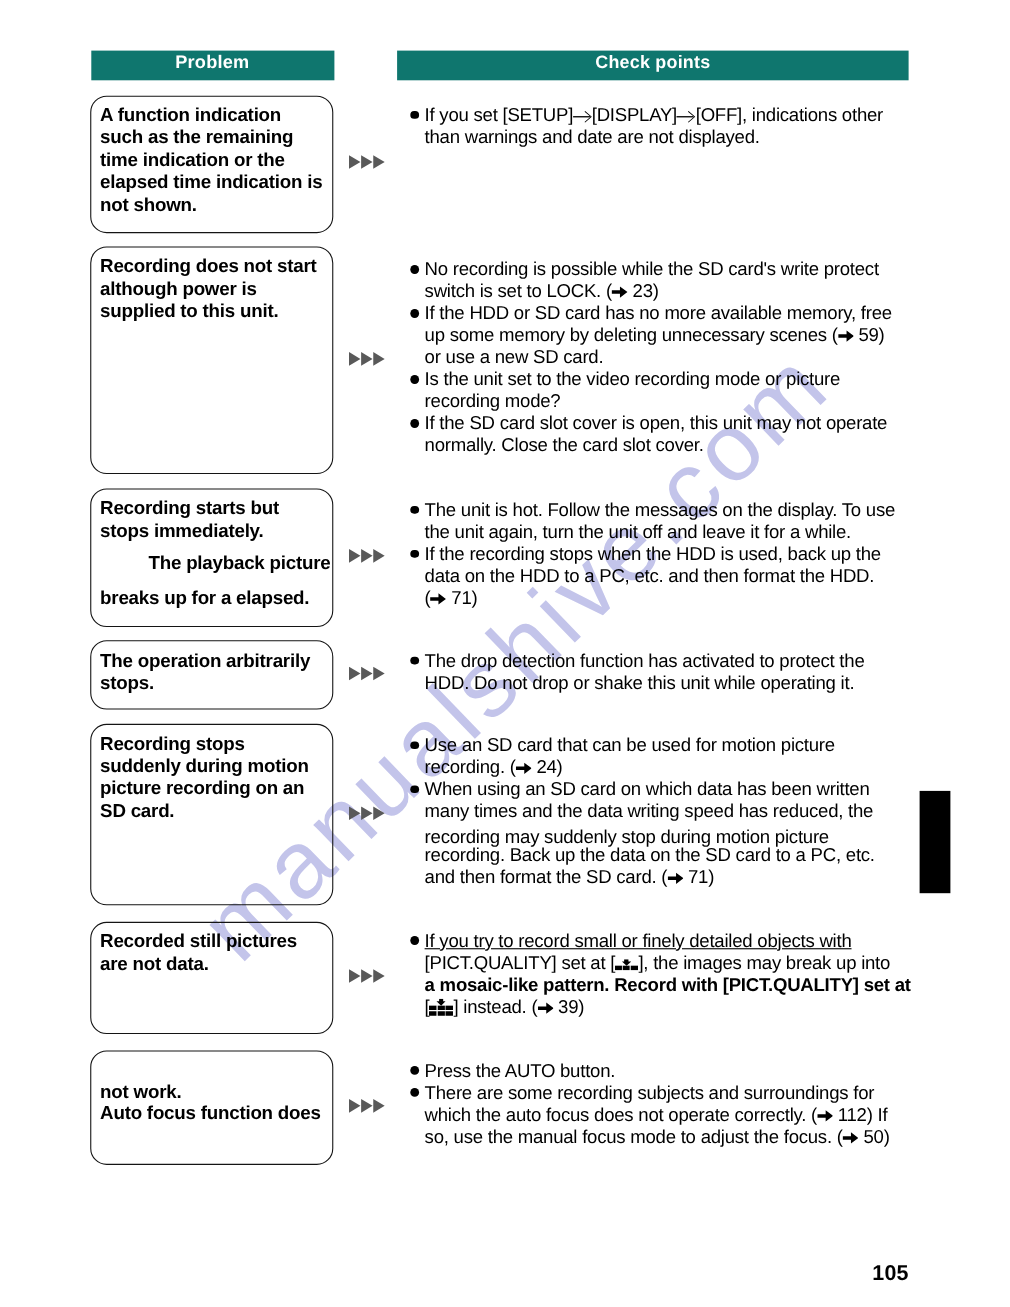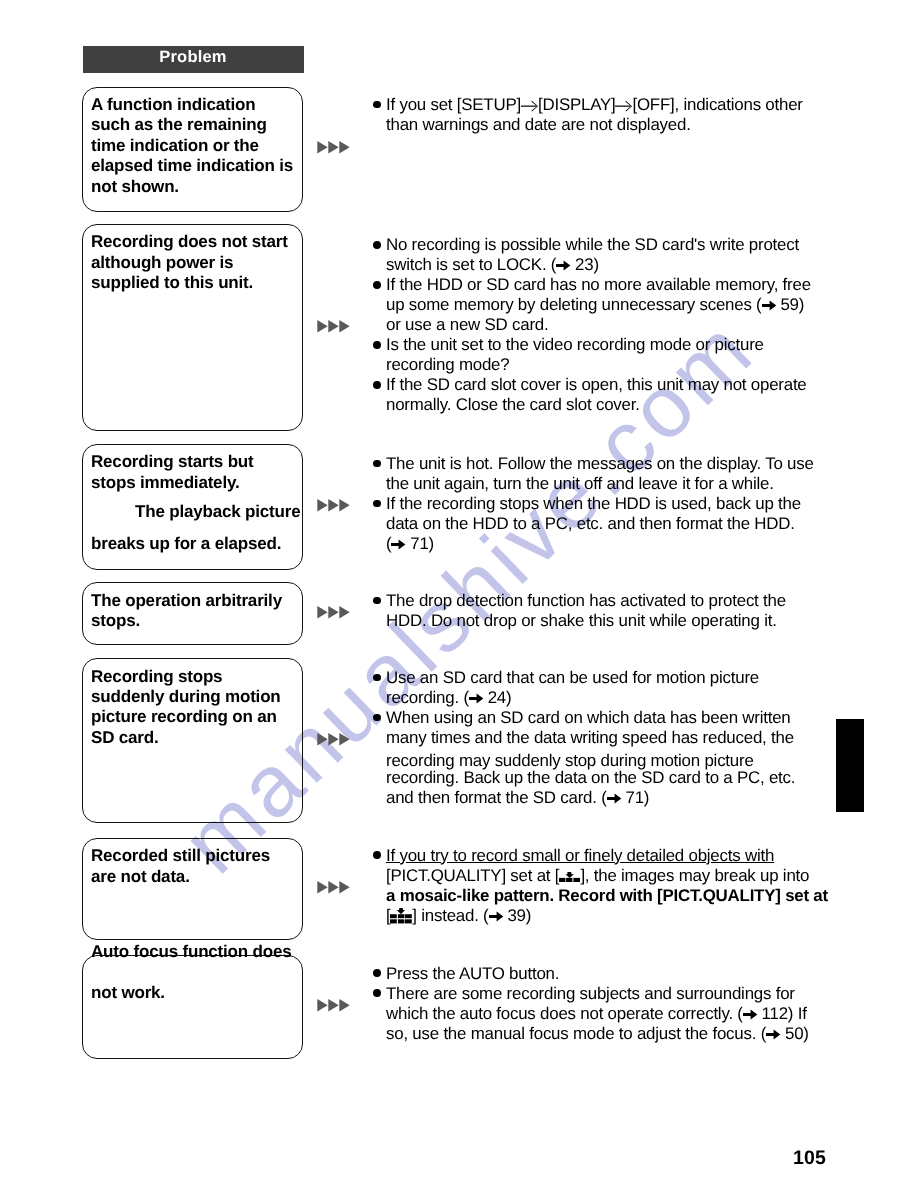--- a/index.html
+++ b/index.html
@@ -25,21 +25,21 @@
     font-family:"Liberation Sans",sans-serif;
     font-size:87px;font-weight:400;line-height:1;letter-spacing:5px;
     color:#c3c4ea;white-space:nowrap;
   }
 
   
   .content{position:absolute;left:0;top:0;width:918px;height:1188px;z-index:2;}
 
   
   .hdr{
-    position:absolute;background:#404040;color:#fff;
+    position:absolute;background:#0f766e;color:#fff;
     font-weight:bold;text-align:center;
   }
   .hdr-problem{left:82.5px;top:45.9px;width:221px;height:27px;
                font-size:16.5px;line-height:22.4px;letter-spacing:.2px;}
   .hdr-check{left:361px;top:45.9px;width:465px;height:27px;
              font-size:16.3px;line-height:22.4px;letter-spacing:.2px;}
 
   
   .pbox{
     position:absolute;left:82px;width:220.5px;
@@ -83,20 +83,21 @@
 
   <div class="watermark">
     <div class="wmrot">
       <span>manualshive.com</span>
     </div>
   </div>
 
   <div class="content">
 
     <div class="hdr hdr-problem">Problem</div>
+    <div class="hdr hdr-check">Check points</div>
 
     <div id="boxes">
         <div class="pbox" style="top: 86.5px; height: 125.5px;"></div>
         <div class="pbox" style="top: 224px; height: 207px;"></div>
         <div class="pbox" style="top: 444px; height: 126px;"></div>
         <div class="pbox" style="top: 582px; height: 63px;"></div>
         <div class="pbox" style="top: 658px; height: 165px;"></div>
         <div class="pbox" style="top: 838px; height: 102px;"></div>
         <div class="pbox" style="top: 954.5px; height: 104.5px;"></div>
       </div>
@@ -165,21 +166,21 @@
         <div class="ptxt" style="left: 91px; top: 502px; margin-left: 44px;">The playback picture</div>
         <div class="ptxt" style="left: 91px; top: 533.8px;">breaks up for a elapsed.</div>
         <div class="ptxt" style="left: 91px; top: 590.6px;">The operation arbitrarily</div>
         <div class="ptxt" style="left: 91px; top: 611px;">stops.</div>
         <div class="ptxt" style="left: 91px; top: 666.6px;">Recording stops</div>
         <div class="ptxt" style="left: 91px; top: 687px;">suddenly during motion</div>
         <div class="ptxt" style="left: 91px; top: 707.4px;">picture recording on an</div>
         <div class="ptxt" style="left: 91px; top: 727.8px;">SD card.</div>
         <div class="ptxt" style="left: 91px; top: 846.2px;">Recorded still pictures</div>
         <div class="ptxt" style="left: 91px; top: 866.6px;">are not data.</div>
-        <div class="ptxt" style="left: 91px; top: 942px;">Auto focus function does</div>
+        <div class="ptxt" style="left: 91px; top: 1002px;">Auto focus function does</div>
         <div class="ptxt" style="left: 91px; top: 983px;">not work.</div>
       </div>
     <div id="righttext">
         <div class="bul" style="top: 100.7px;"></div>
         <div class="ctext" style="top: 95.3px;">If you set [SETUP]<span class="icon-wrap"><svg class="tarr" width="17" height="10" viewBox="0 0 17 10">
               <path d="M0 4.55 H15.4 V5.75 H0 Z"></path>
               <path d="M10.4 0.5 L10.95 -0.15 L17 5.15 L10.95 10.45 L10.4 9.8 L15.9 5.15 Z"></path>
             </svg></span>[DISPLAY]<span class="icon-wrap"><svg class="tarr" width="17" height="10" viewBox="0 0 17 10">
               <path d="M0 4.55 H15.4 V5.75 H0 Z"></path>
               <path d="M10.4 0.5 L10.95 -0.15 L17 5.15 L10.95 10.45 L10.4 9.8 L15.9 5.15 Z"></path>

